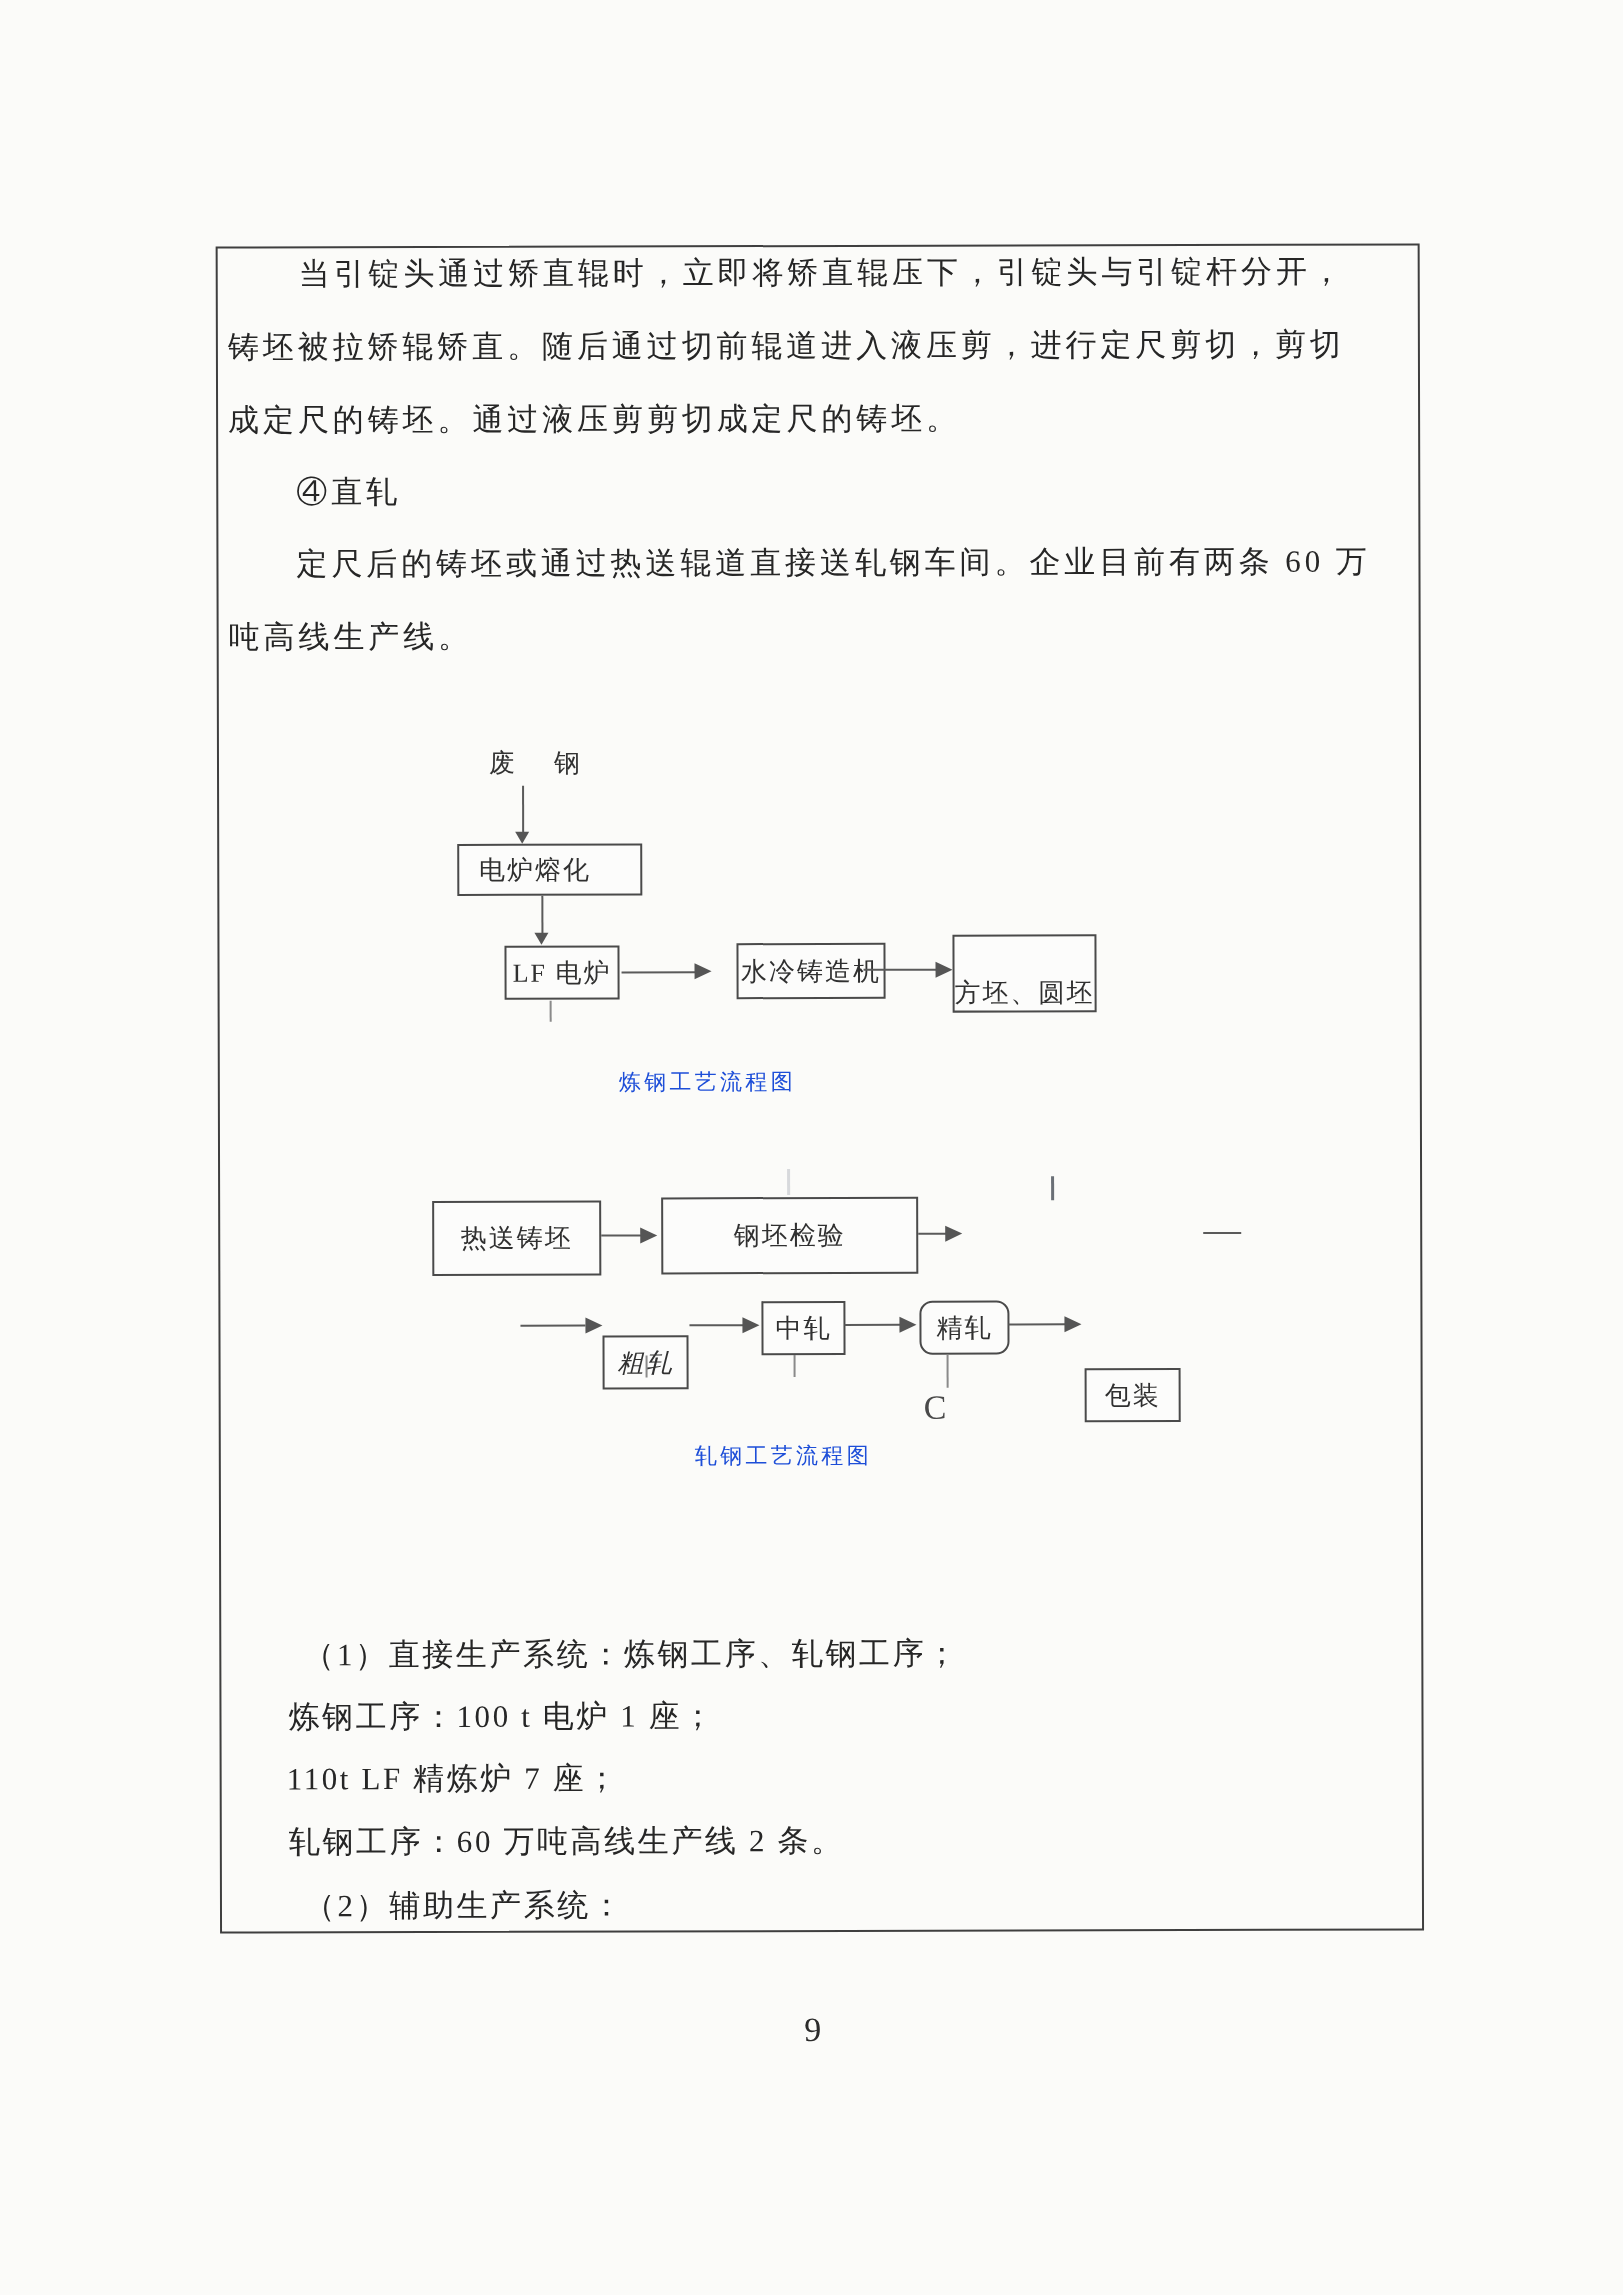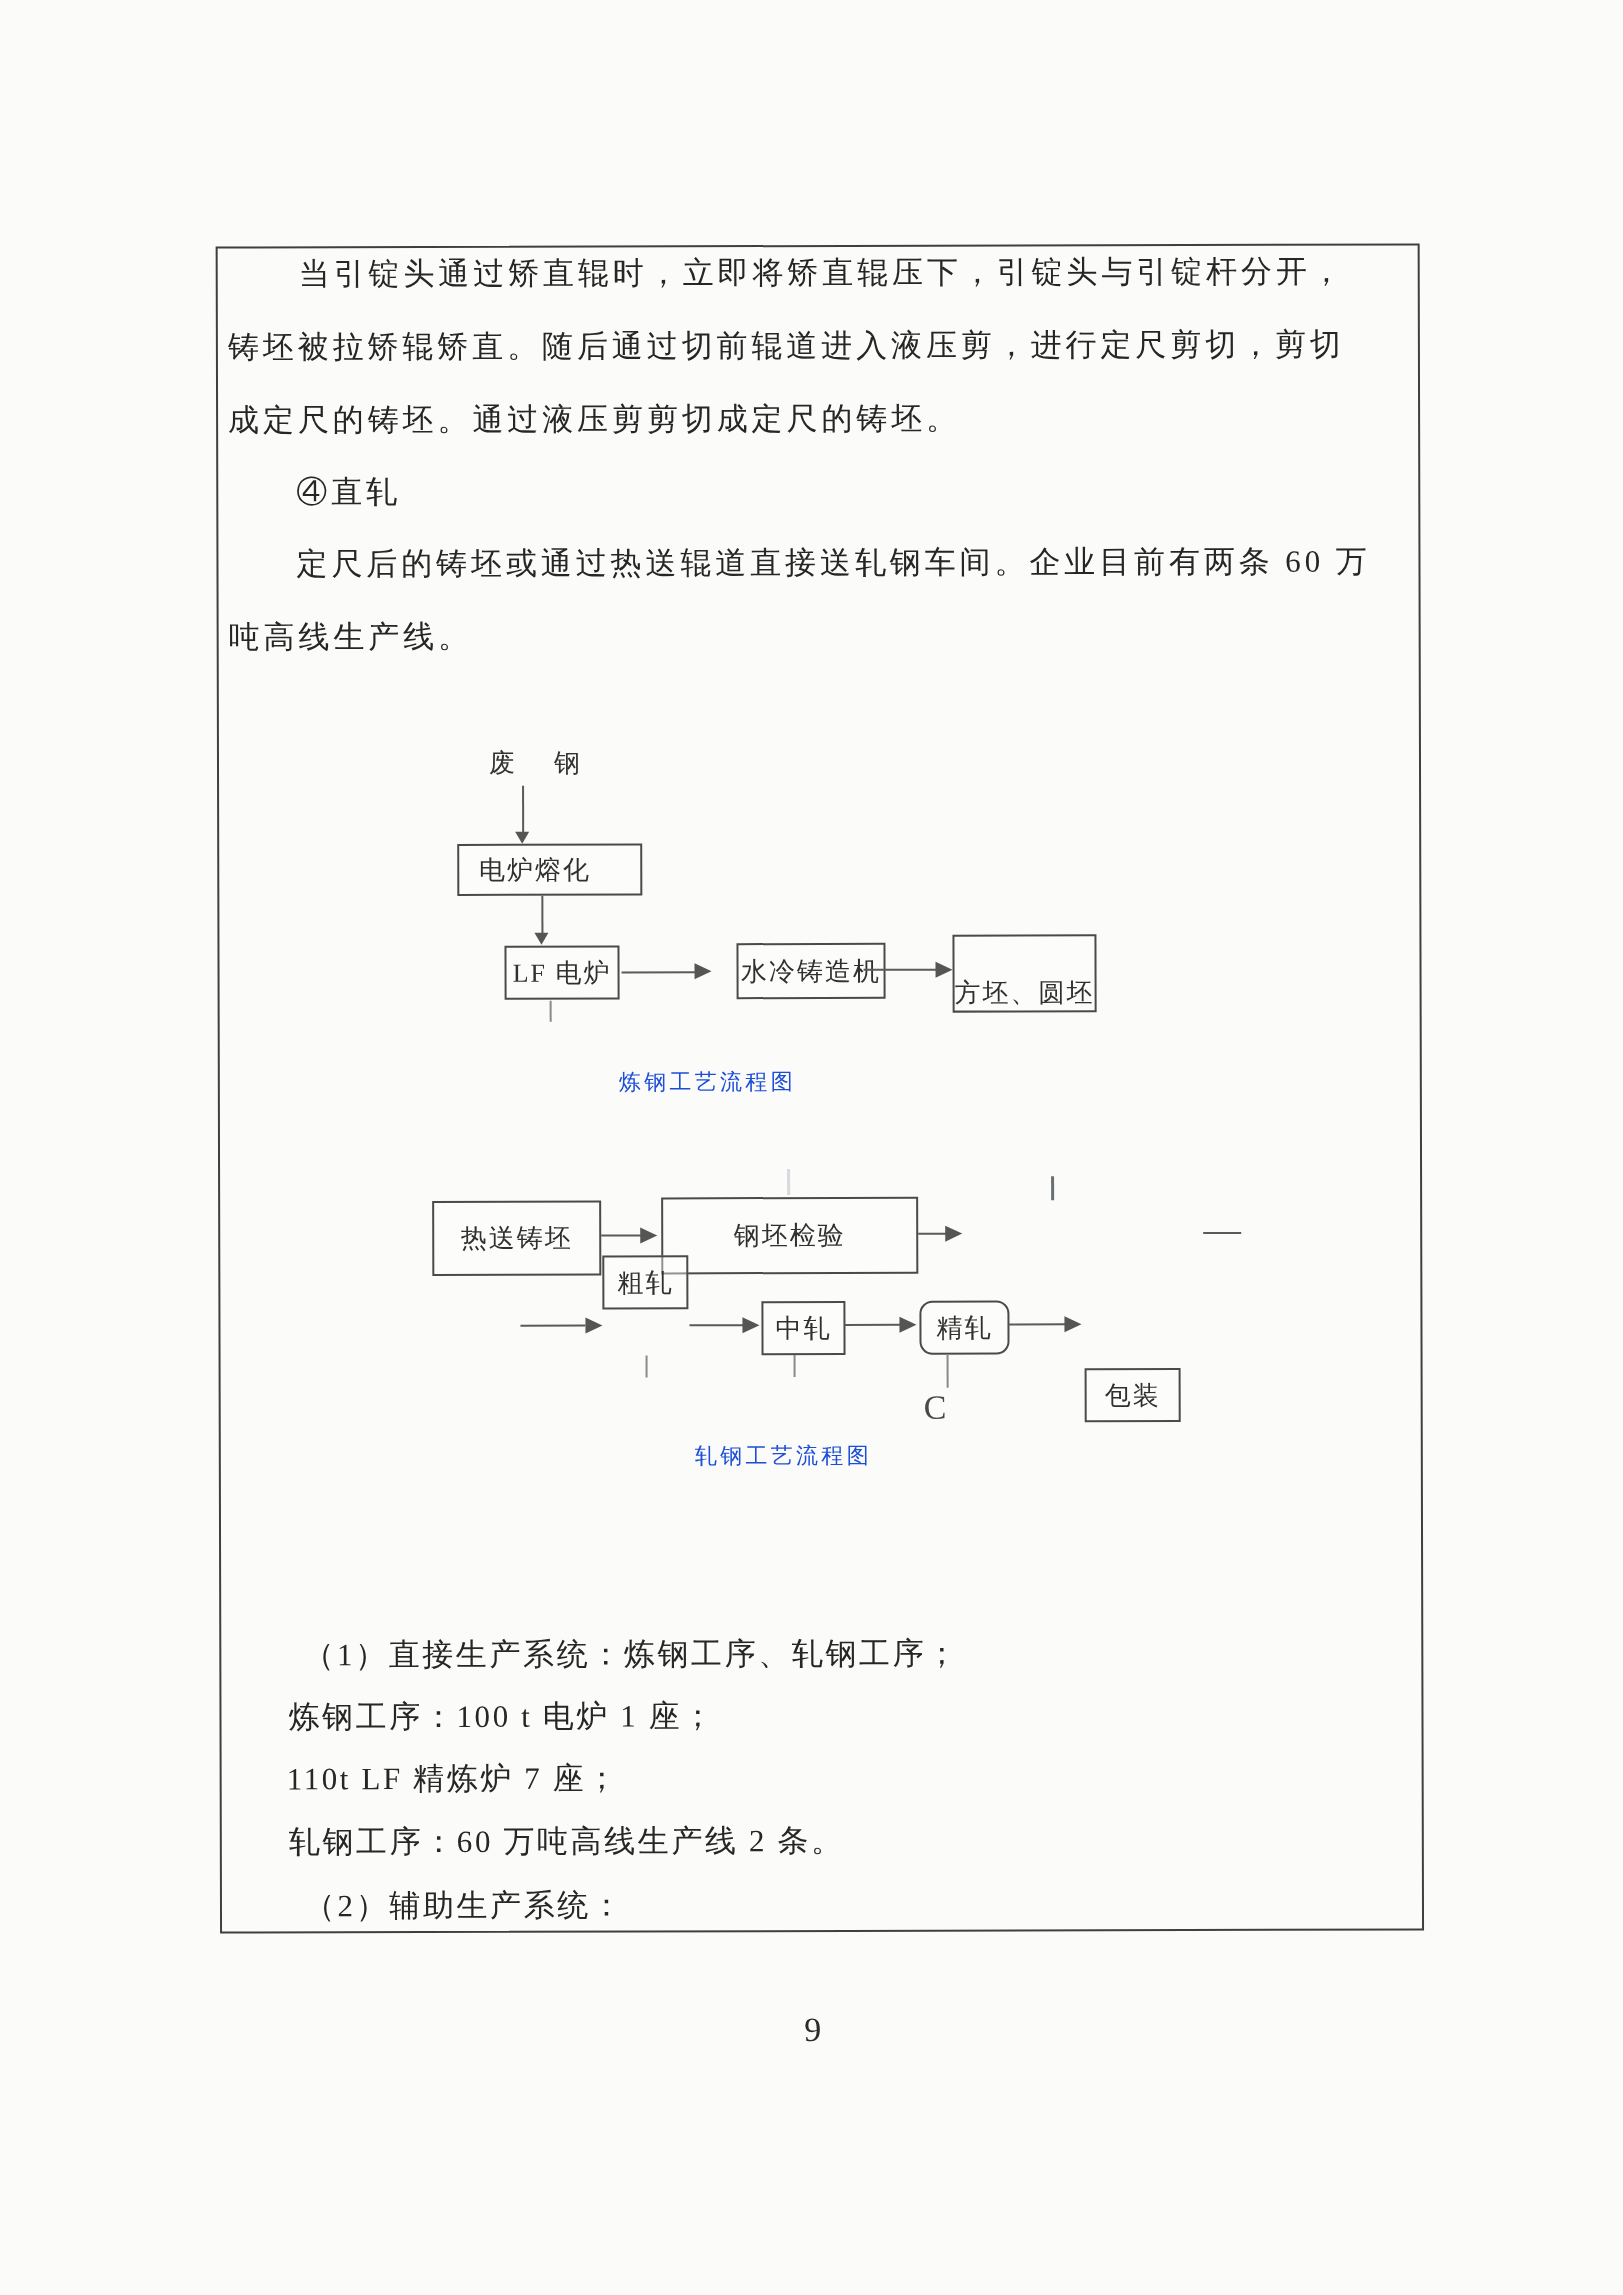--- a/index.html
+++ b/index.html
@@ -97,21 +97,21 @@
   </div>
 
   <div class="hl" style="left:918px;top:1233px;width:29px;"></div>
   <div class="ah-r" style="left:945px;top:1226px;"></div>
 
   <div class="hl" style="left:1203px;top:1233px;width:38px;"></div>
 
   <div class="hl" style="left:520px;top:1324px;width:65px;"></div>
   <div class="ah-r" style="left:585px;top:1317px;"></div>
 
-  <div class="fbox" style="left:602px;top:1255px;width:82px;height:50px;">
+  <div class="fbox" style="left:602px;top:1335px;width:82px;height:50px;font-style:italic;">
     <span>粗轧</span>
   </div>
   <div class="tick" style="left:645px;top:1355px;height:22px;"></div>
 
   <div class="hl" style="left:689px;top:1324px;width:55px;"></div>
   <div class="ah-r" style="left:742px;top:1317px;"></div>
 
   <div class="fbox" style="left:761px;top:1301px;width:80px;height:50px;">
     <span>中轧</span>
   </div>

